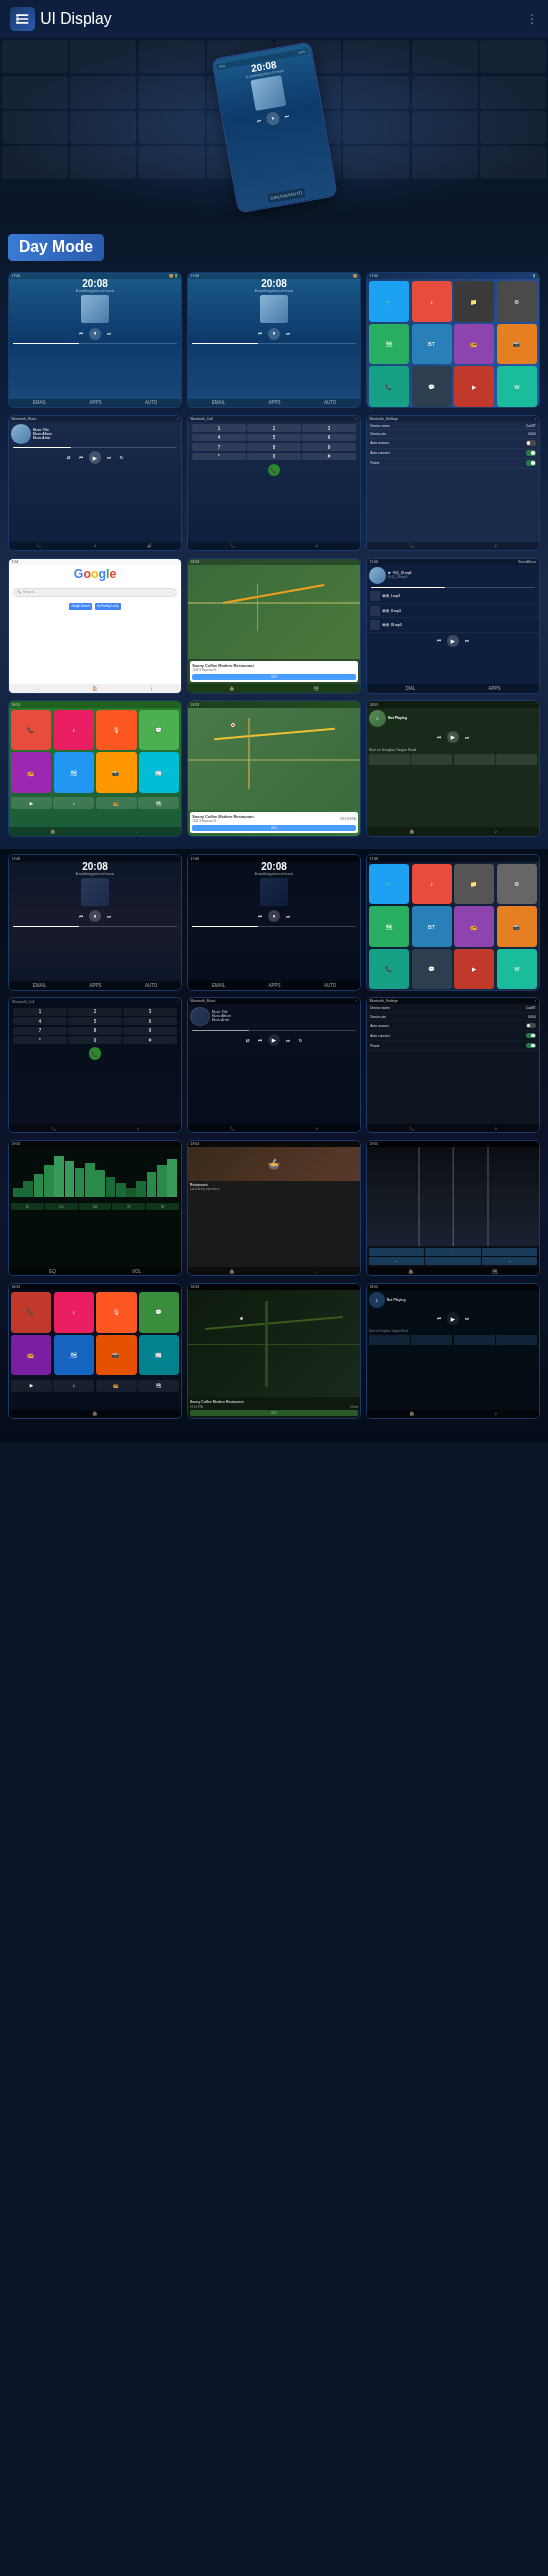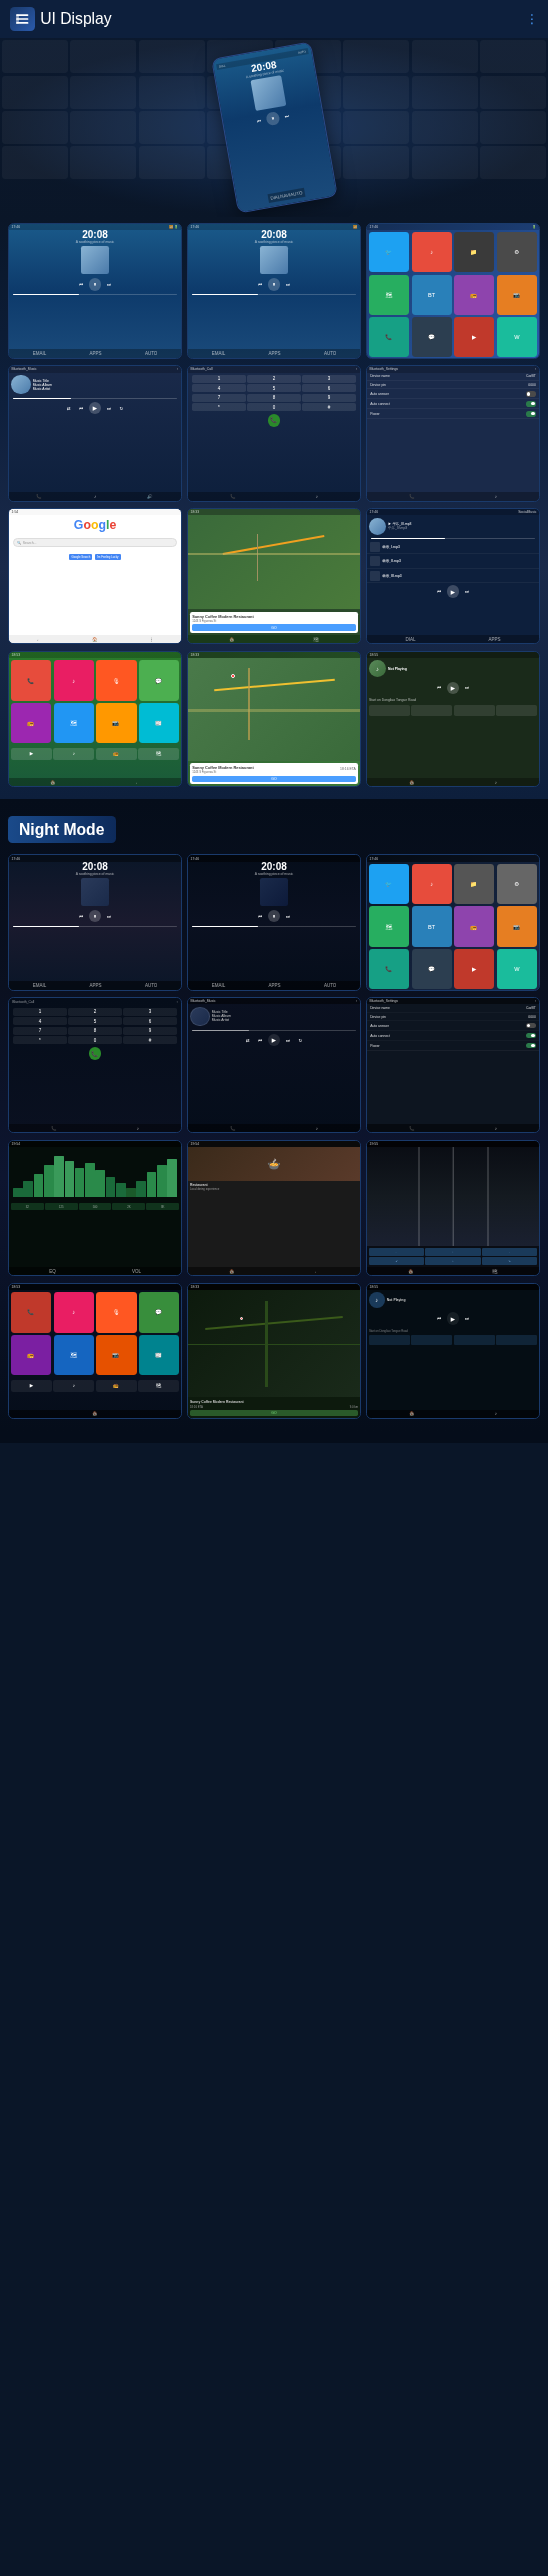--- a/index.html
+++ b/index.html
@@ -545,20 +545,23 @@
       <div class="sim-bottom-nav">
         <div class="sim-nav-btn">DIAL</div>
         <div class="sim-nav-btn">NAVI</div>
         <div class="sim-nav-btn">AUTO</div>
       </div>
     </div>
   </div>
 </div>
 
 <div class="section-bg">
+  <div>
+    <span class="mode-title">Day Mode</span>
+  </div>
 
   <div class="screenshots-section">
 
     <div class="screenshots-grid">
 
       <div class="screenshot-card">
         <div class="sim-screen sim-music">
           <div class="status-bar">
             <span>17:46</span>
             <div class="status-right">
@@ -919,23 +922,20 @@
             <div class="sim-nav-btn">🏠</div>
             <div class="sim-nav-btn">♪</div>
           </div>
         </div>
       </div>
     </div>
   </div>
 </div>
 
 <div class="section-bg section-bg-dark">
-  <div>
-    <span class="mode-title" style="background:linear-gradient(90deg,#1a4a8a,#0d2a5a);">Night Mode</span>
-  </div>
 
   <div class="screenshots-section">
 
     <div class="screenshots-grid">
 
       <div class="screenshot-card">
         <div class="sim-screen sim-music-dark">
           <div class="status-bar" style="background:rgba(0,0,0,0.4);">
             <span>17:46</span>
           </div>

